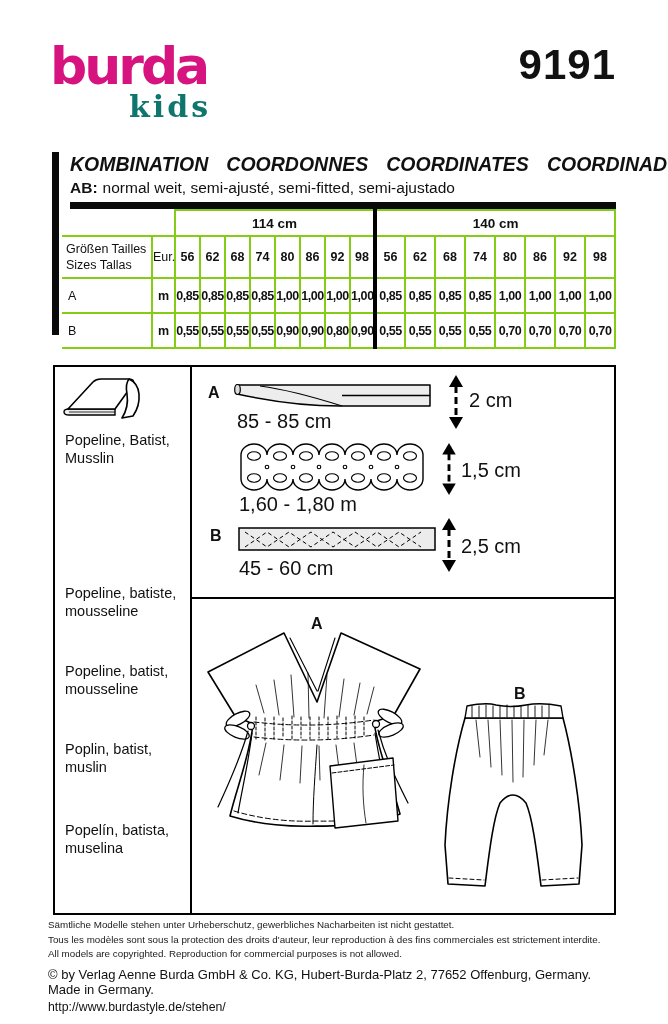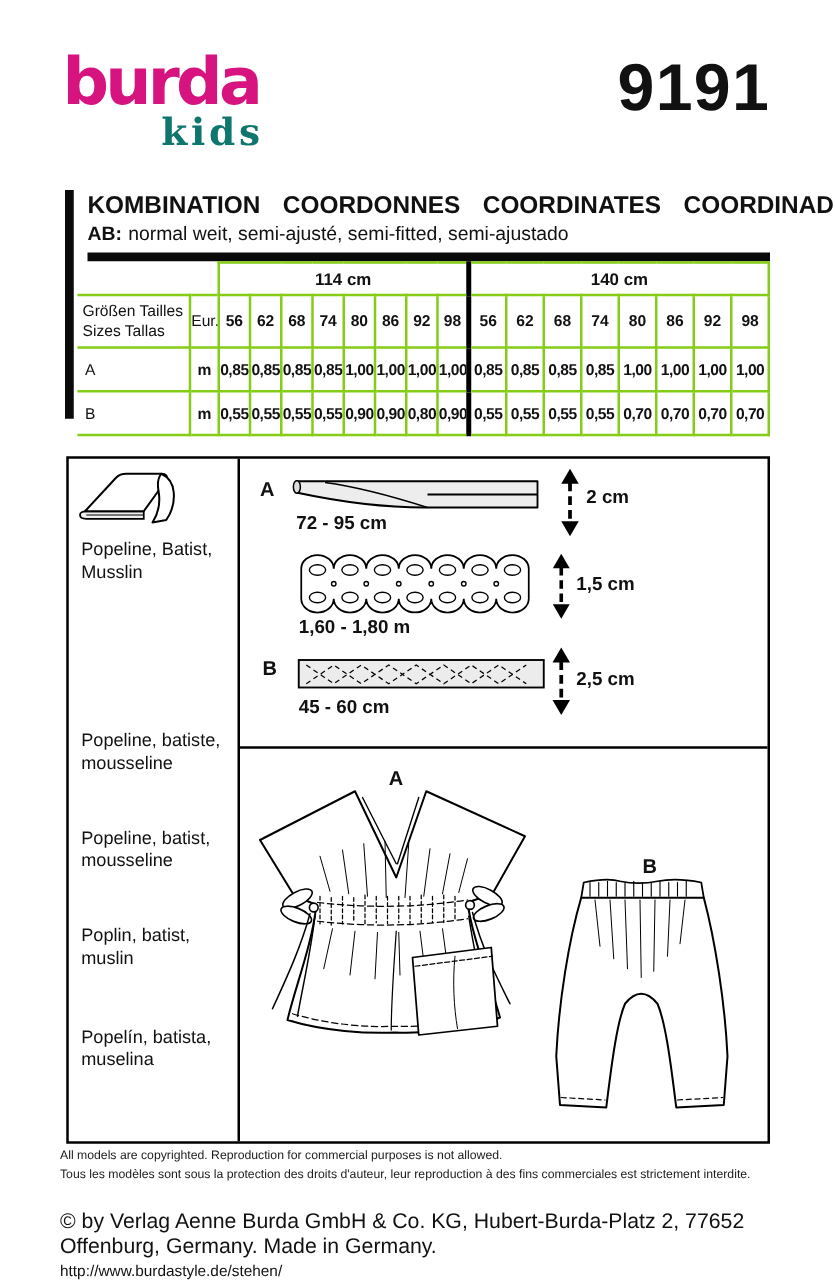--- a/index.html
+++ b/index.html
@@ -5,26 +5,26 @@
   html,body{margin:0;padding:0;background:#888;}
   .page{position:relative;width:668px;height:1024px;background:#fff;margin:0 auto;
         font-family:"Liberation Sans",sans-serif;color:#111;overflow:hidden;}
   .abs{position:absolute;}
 
   
   .logo-burda{left:50px;top:40px;font-family:"DejaVu Sans",sans-serif;font-weight:bold;
               font-size:52px;line-height:1;letter-spacing:-3px;color:#d6137e;}
   .logo-kids{left:129px;top:92px;font-family:"DejaVu Serif",serif;font-weight:bold;
              font-size:30px;line-height:1;letter-spacing:3px;color:#0f766e;}
-  .pattern-number{right:52px;top:44px;font-weight:bold;font-size:53px;line-height:1;letter-spacing:1px;}
+  .pattern-number{right:52px;top:44px;font-weight:bold;font-size:42px;line-height:1;letter-spacing:1px;}
 
   
   .vbar{left:52px;top:152px;width:7px;height:183px;background:#0a0a0a;}
   .title-row{left:70px;top:153px;font-weight:bold;font-size:19.5px;white-space:nowrap;}
-  .title-row span{margin-right:18px;}
+  .title-row span{margin-right:18px;font-style:italic;}
   .fit-line{left:70px;top:179px;font-size:15.5px;}
   .fit-line .b{font-weight:bold;margin-right:5px;}
   .thick-rule{left:70px;top:202px;width:546px;height:7px;background:#0a0a0a;}
 
   
   .sizes{position:absolute;left:62px;top:209px;border-collapse:collapse;table-layout:fixed;width:554px;}
   .sizes td{border:2px solid #84cc16;text-align:center;padding:0;font-size:12.5px;overflow:hidden;}
   .sizes td.nob{border:none;}
   .sizes td:first-child{border-left:none;}
   .sizes .gd{border-left:4px solid #000;}
@@ -37,26 +37,26 @@
   .unit{font-weight:bold;font-size:13px;}
   .val{font-weight:bold;font-size:11.5px;letter-spacing:-0.4px;}
 
   
   .main-box{left:53px;top:365px;width:563px;height:550px;border:2px solid #000;box-sizing:border-box;}
   .fabric-col{position:absolute;left:0;top:0;width:137px;height:100%;border-right:2px solid #000;box-sizing:border-box;}
   .fabric-item{position:absolute;left:10px;width:122px;font-size:14.5px;line-height:1.22;white-space:pre-line;}
   .notions-box{position:absolute;left:137px;top:0;right:0;height:232px;border-bottom:2px solid #000;box-sizing:border-box;}
   .garments-box{position:absolute;left:137px;top:232px;right:0;bottom:0;}
   .view-label{font-weight:bold;font-size:16px;}
-  .meas{font-weight:bold;font-size:15px;white-space:nowrap;}
+  .meas{font-weight:normal;font-size:20px;white-space:nowrap;}
 
   
   .footer{left:48px;top:918px;width:575px;}
   .legal{font-size:9.8px;line-height:14.5px;color:#1a1a1a;}
-  .copyright{font-size:17px;margin-top:20px;}
+  .copyright{font-size:13px;margin-top:5px;}
   .url{font-size:12.3px;margin-top:3px;}
 
   svg{display:block;}
 </style>
 </head>
 <body>
 
 <div class="page">
 
   <div class="abs logo-burda">burda</div>
@@ -185,21 +185,21 @@
 
     <div class="notions-box">
 
       <div class="abs view-label" style="left:16px;top:17px">A</div>
       <svg class="abs" style="left:38px;top:14px" width="205" height="34" viewBox="0 0 205 34">
         <path d="M7,4 L200,4 L200,25 L110,25 C70,25 35,19 7,13 Z" fill="#ededed" stroke="#000" stroke-width="1.5" stroke-linejoin="round"></path>
         <path d="M30,5 C60,9 90,18 112,25" fill="none" stroke="#000" stroke-width="1.2"></path>
         <path d="M112,14.5 L200,14.5" stroke="#000" stroke-width="1.6"></path>
         <ellipse cx="7.5" cy="8.5" rx="2.8" ry="5" fill="#ddd" stroke="#000" stroke-width="1.2"></ellipse>
       </svg>
-      <div class="abs meas" style="left:45px;top:43px">72 - 95 cm</div>
+      <div class="abs meas" style="left:45px;top:43px">85 - 85 cm</div>
       <svg class="abs" style="left:256px;top:7px" width="16" height="56" viewBox="0 0 16 56">
         <path d="M8,1 L15,13 L1,13 Z" fill="#000"></path>
           <path d="M8,55 L15,43 L1,43 Z" fill="#000"></path>
         <line x1="8" y1="12" x2="8" y2="44" stroke="#000" stroke-width="3" stroke-dasharray="7,4"></line>
       </svg>
       <div class="abs meas" style="left:277px;top:22px">2 cm</div>
 
       <svg class="abs" style="left:43px;top:76px" width="198" height="48" viewBox="0 0 198 48">
         <path d="M6,12 a13,11 0 0 1 26,0 a13,11 0 0 1 26,0 a13,11 0 0 1 26,0 a13,11 0 0 1 26,0 a13,11 0 0 1 26,0 a13,11 0 0 1 26,0 a13,11 0 0 1 26,0 L188,36 a13,11 0 0 1 -26,0 a13,11 0 0 1 -26,0 a13,11 0 0 1 -26,0 a13,11 0 0 1 -26,0 a13,11 0 0 1 -26,0 a13,11 0 0 1 -26,0 a13,11 0 0 1 -26,0 Z" fill="#fff" stroke="#000" stroke-width="1.4"></path>
         <g fill="none" stroke="#000" stroke-width="1.1">
@@ -282,19 +282,20 @@
           <path d="M31,9 Q50,5 60,8 Q75,11 90,8 Q105,5 125,9 L127,21 L29,21 Z" fill="#fff" stroke-width="1.4"></path>
           <path d="M36,9 v11 m7,-11 v11 m7,-12 v12 m7,-11 v11 m7,-11 v11 m7,-12 v12 m7,-11 v11 m7,-11 v11 m7,-12 v12 m7,-11 v11 m7,-11 v11 m7,-12 v12" stroke-width="0.9"></path>
           <path d="M40,23 L44,60 M52,23 L55,70 M64,23 L66,78 M76,23 L77,85 M88,23 L87,80 M100,23 L98,68 M112,23 L108,58" stroke-width="0.8"></path>
           <path d="M13,181 L48,183 M106,183 L142,181" stroke-width="1" stroke-dasharray="4,3"></path>
         </g>
       </svg>
     </div>
   </div>
 
   <div class="abs footer">
+    <div class="legal">Sämtliche Modelle stehen unter Urheberschutz, gewerbliches Nacharbeiten ist nicht gestattet.</div>
+    <div class="legal">Tous les modèles sont sous la protection des droits d'auteur, leur reproduction à des fins commerciales est strictement interdite.</div>
     <div class="legal">All models are copyrighted. Reproduction for commercial purposes is not allowed.</div>
-    <div class="legal">Tous les modèles sont sous la protection des droits d'auteur, leur reproduction à des fins commerciales est strictement interdite.</div>
     <div class="copyright">© by Verlag Aenne Burda GmbH &amp; Co. KG, Hubert-Burda-Platz 2, 77652 Offenburg, Germany. Made in Germany.</div>
     <div class="url">http://www.burdastyle.de/stehen/</div>
   </div>
 
 </div>
 
 </body></html>

